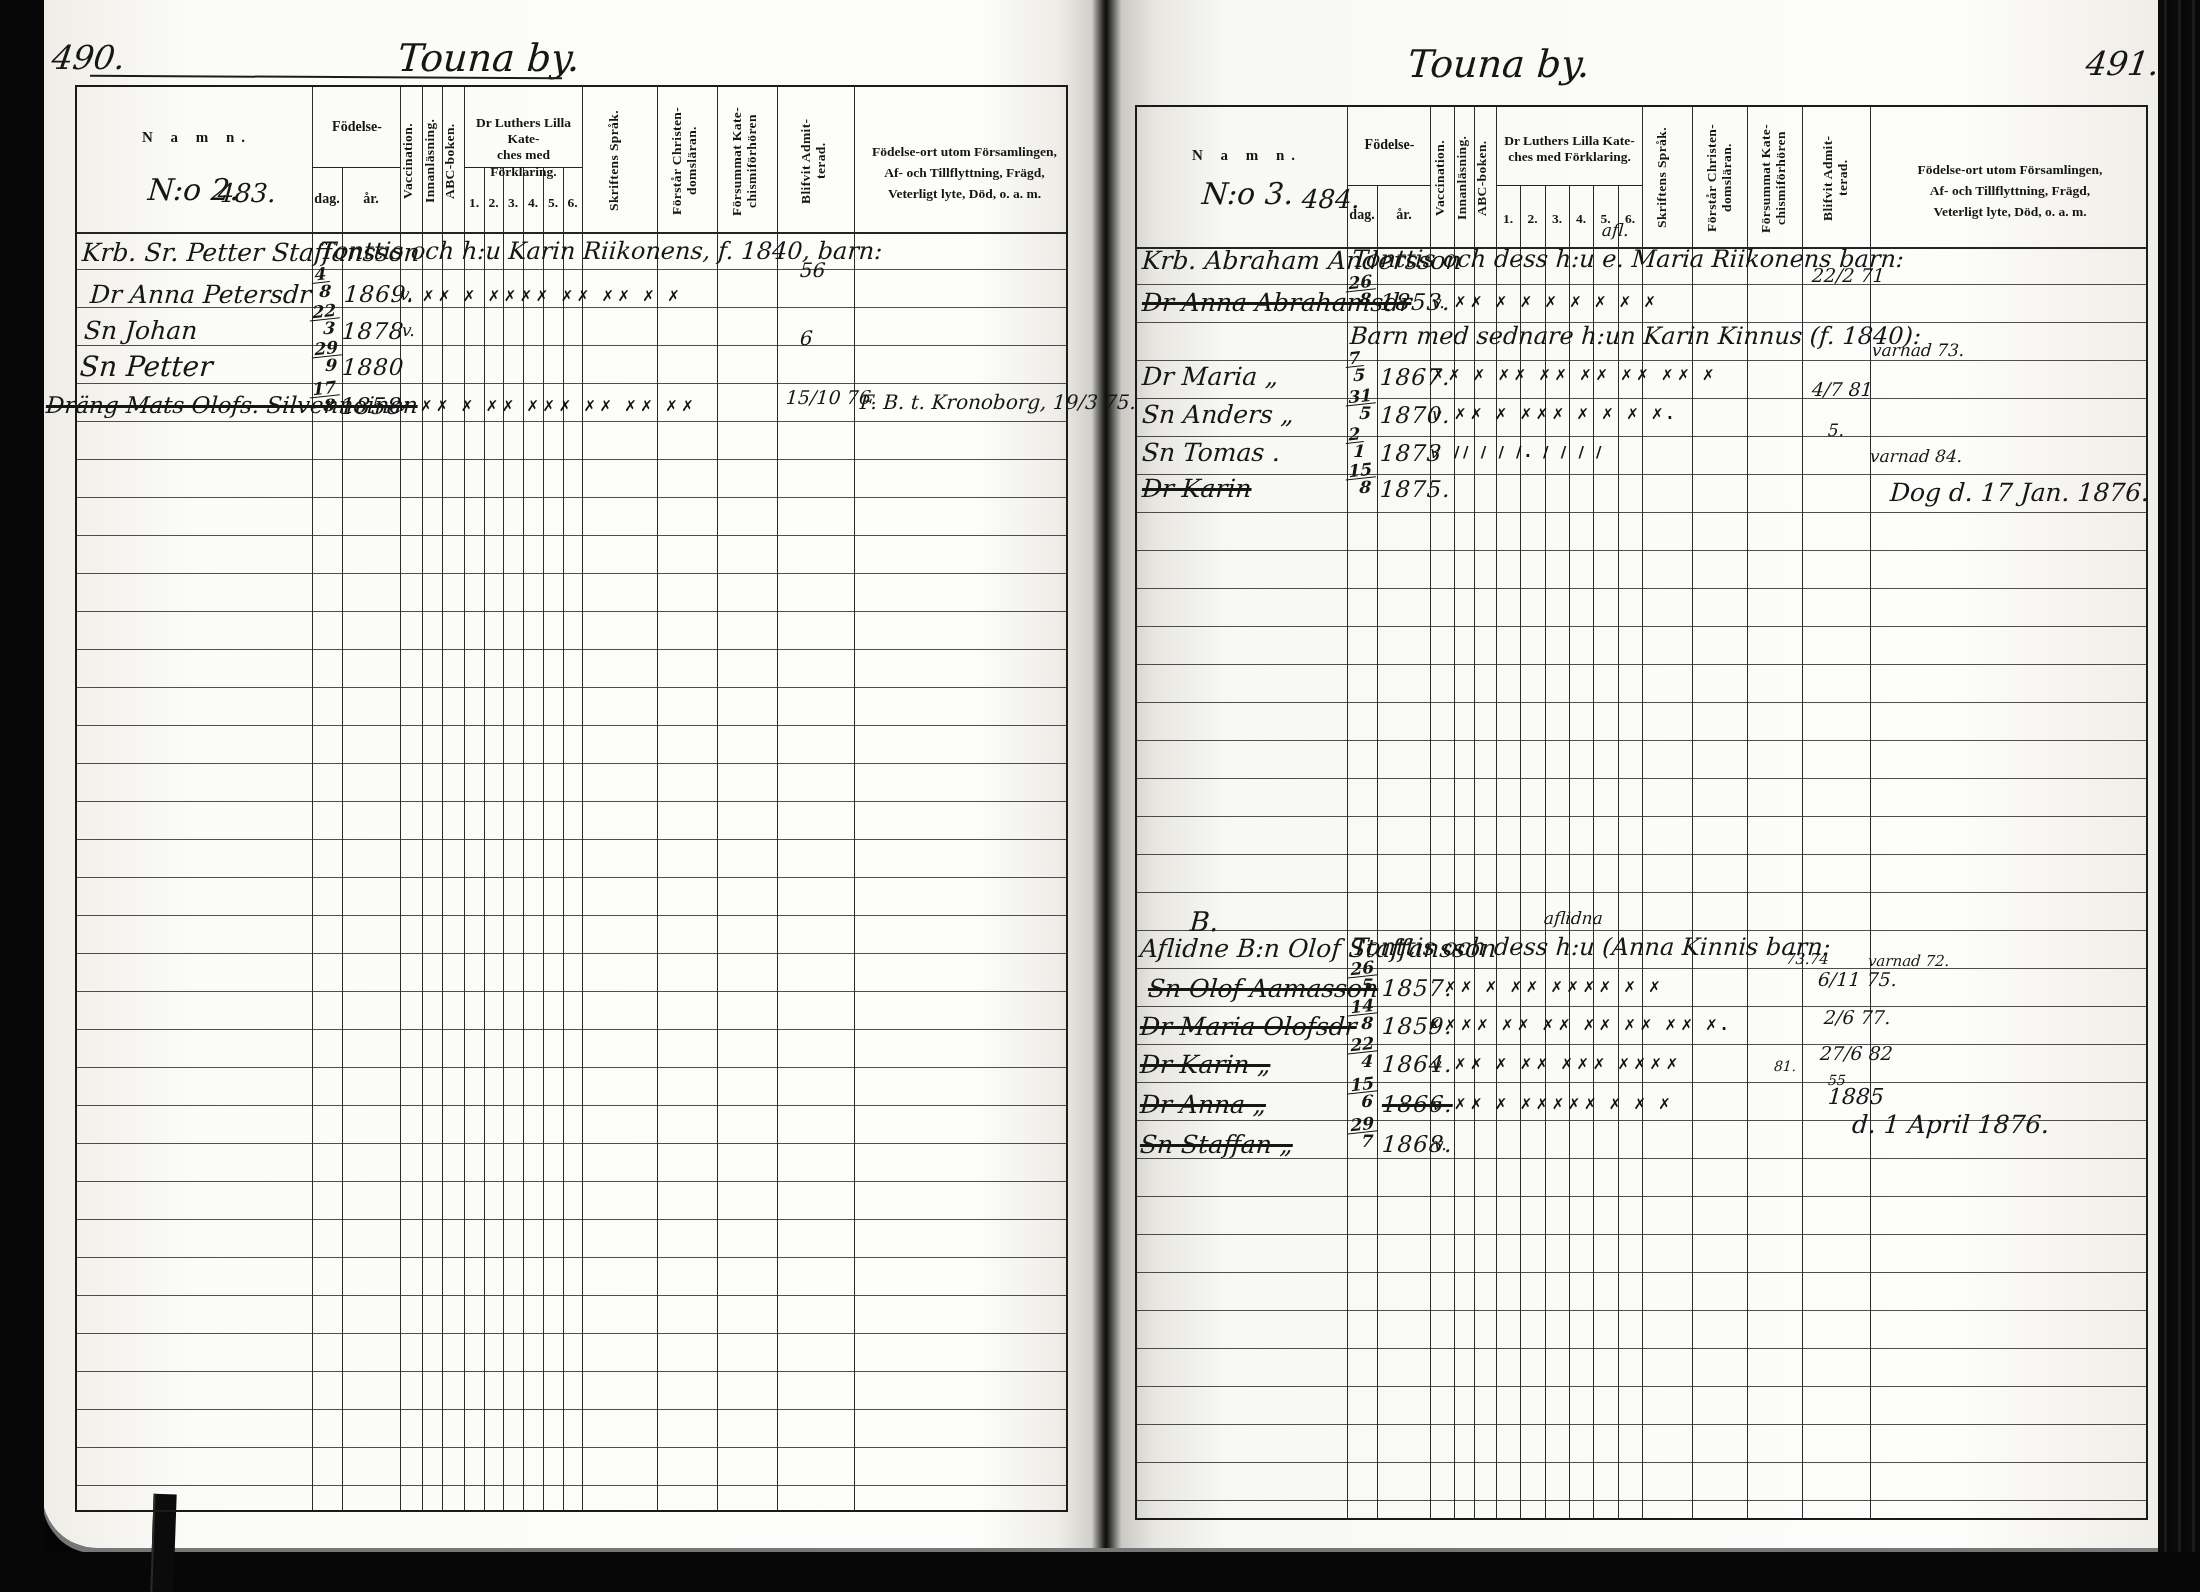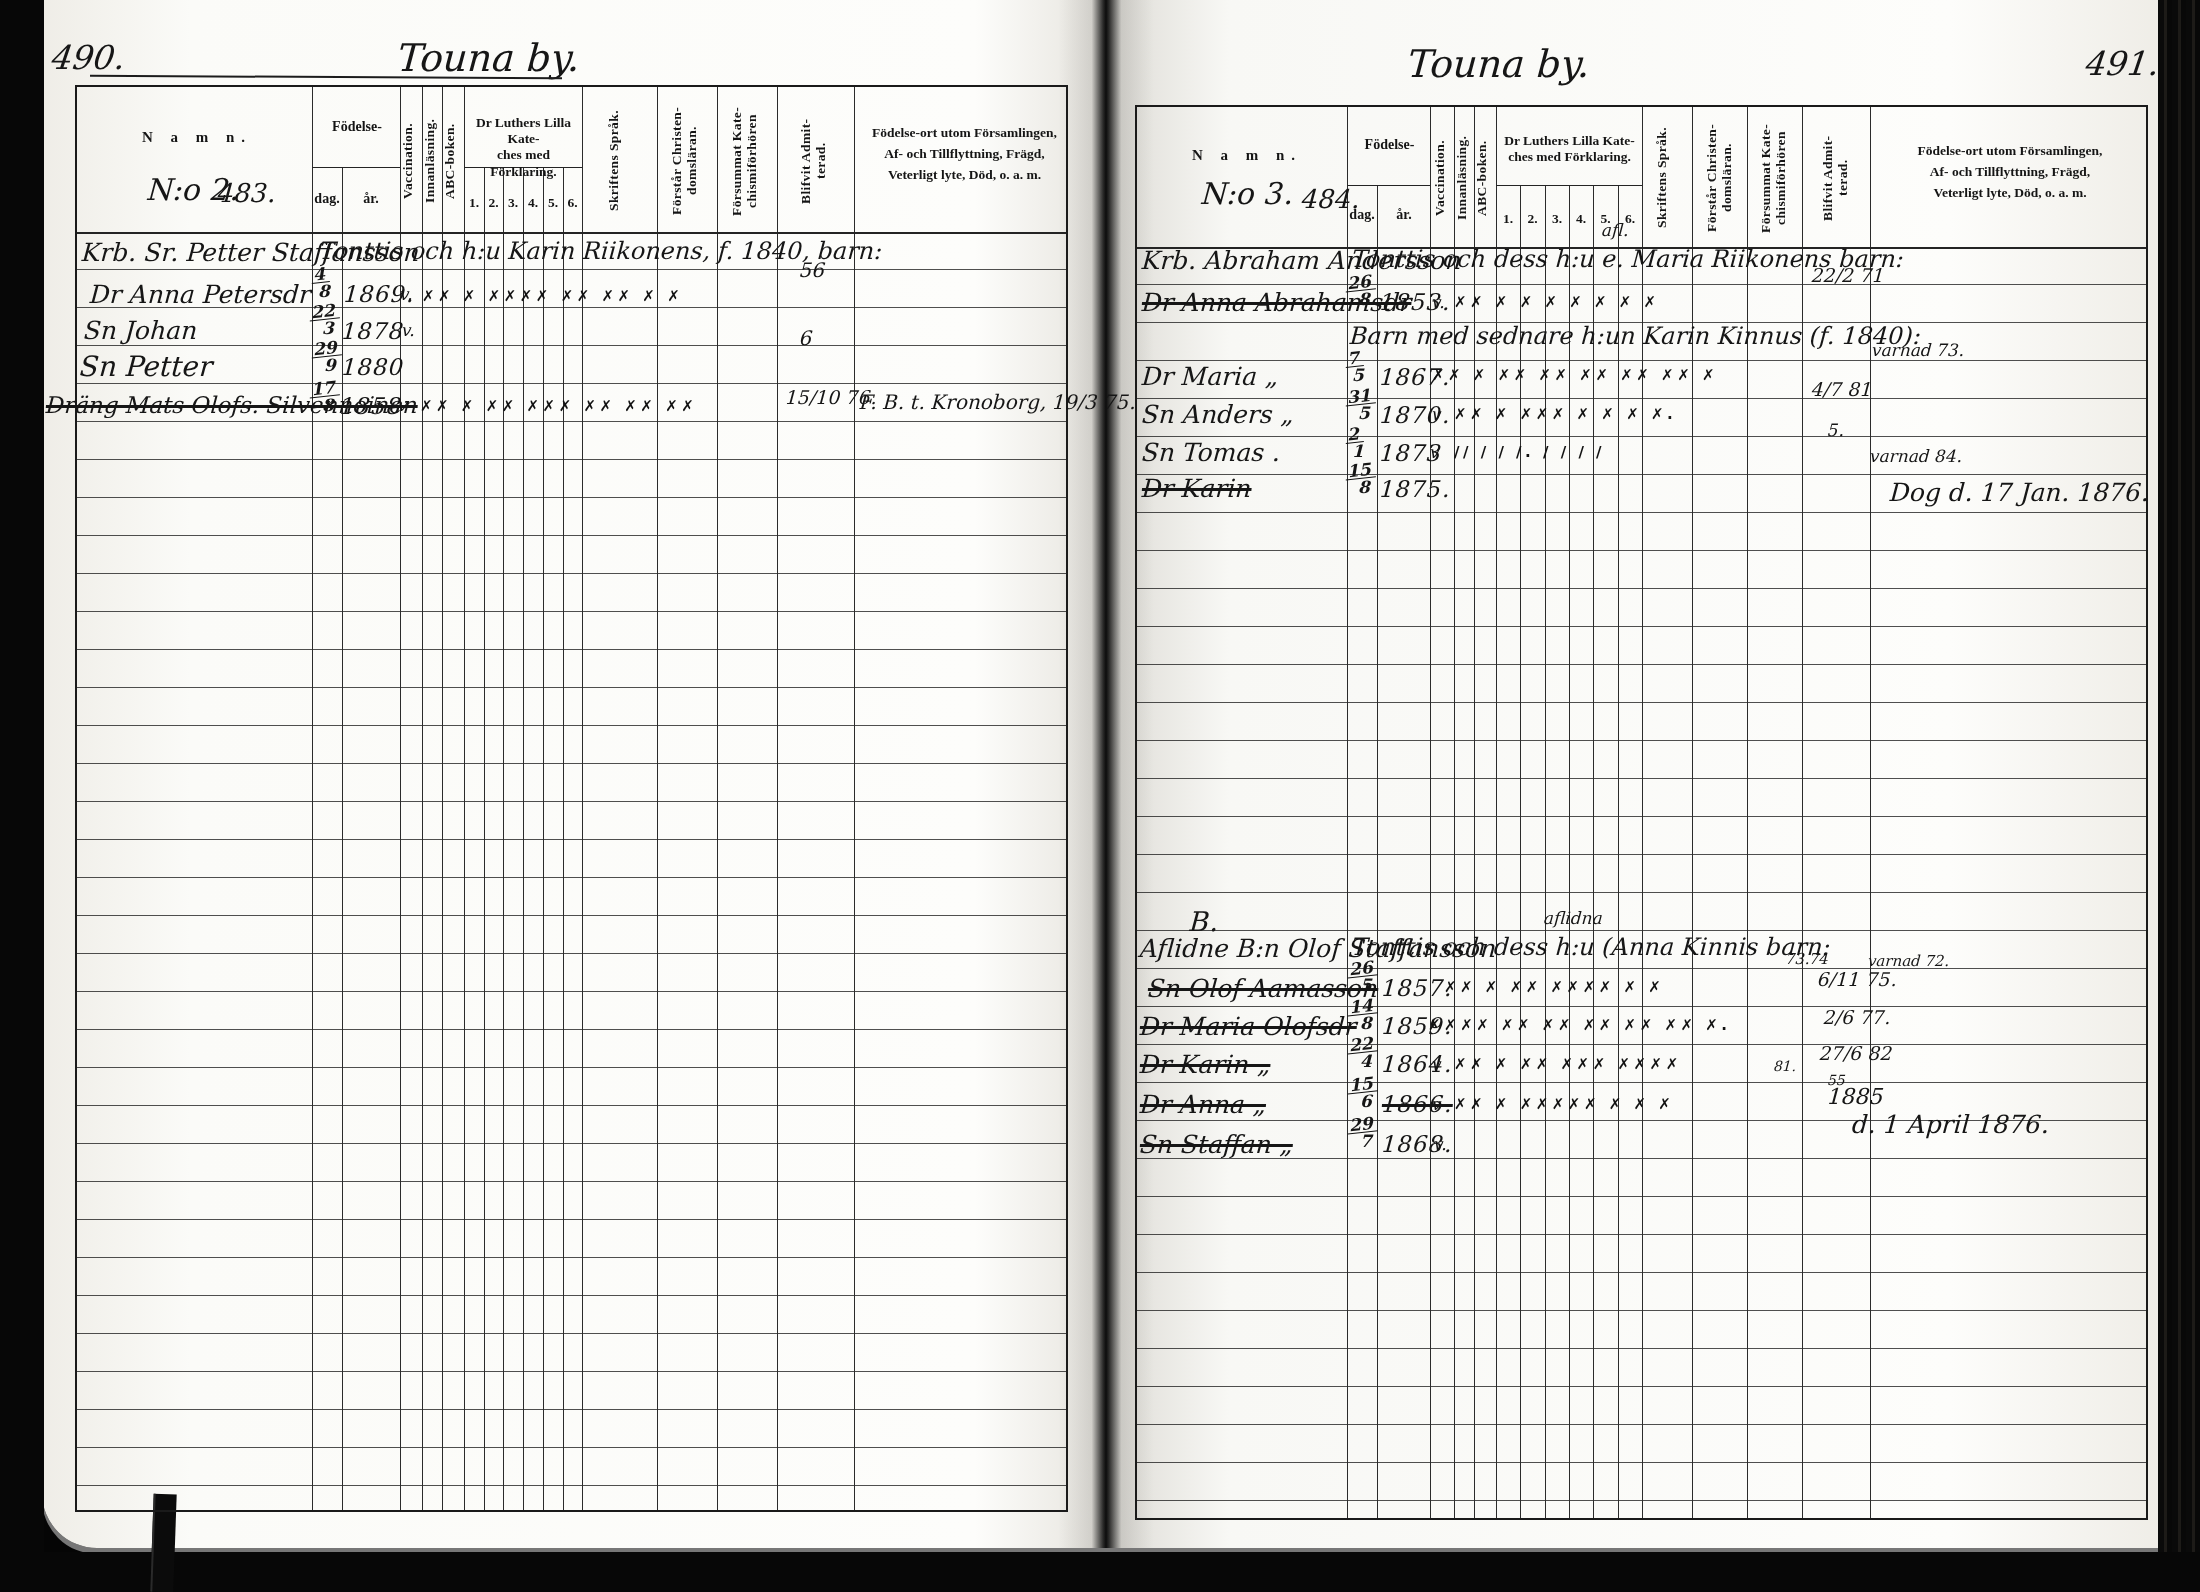--- a/index.html
+++ b/index.html
@@ -23,21 +23,21 @@
   .hline{position:absolute;height:1.4px;background:#242424;}
   .rowlines{position:absolute;left:0;right:0;
       background:repeating-linear-gradient(180deg,rgba(0,0,0,0) 0px,rgba(0,0,0,0) 36.7px,rgba(30,30,30,.78) 36.7px,rgba(30,30,30,.78) 38px);}
   .plab{position:absolute;font-weight:700;color:#151515;text-align:center;}
   .vlab{position:absolute;writing-mode:vertical-rl;transform:rotate(180deg);
         font-weight:700;font-size:13.5px;line-height:1.1;letter-spacing:.4px;color:#151515;
         white-space:pre-line;text-align:center;}
   .namn-h{font-size:15px;letter-spacing:7px;}
   .small-h{font-size:14px;}
   .kat-h{font-size:13.5px;white-space:pre-line;line-height:1.2;}
-  .notes-h{font-size:13.5px;white-space:pre-line;line-height:1.55;}
+  .notes-h{font-size:13.5px;white-space:pre-line;line-height:1.55;margin-top:19px;}
   .kat-num{position:absolute;font-weight:700;font-size:13.5px;text-align:center;color:#151515;}
 
   .hw{position:absolute;font-family:"DejaVu Serif",serif;font-style:italic;color:#161616;
       white-space:nowrap;transform:skewX(-4deg);}
   .hw-big{font-size:38px;}
   .hw-pageno{font-size:33px;transform:skewX(-8deg);}
   .hw-name{font-size:25px;}
   .hw-span{font-size:24px;}
   .hw-num{font-size:23px;letter-spacing:1px;}
   .hw-small{font-size:17px;}

